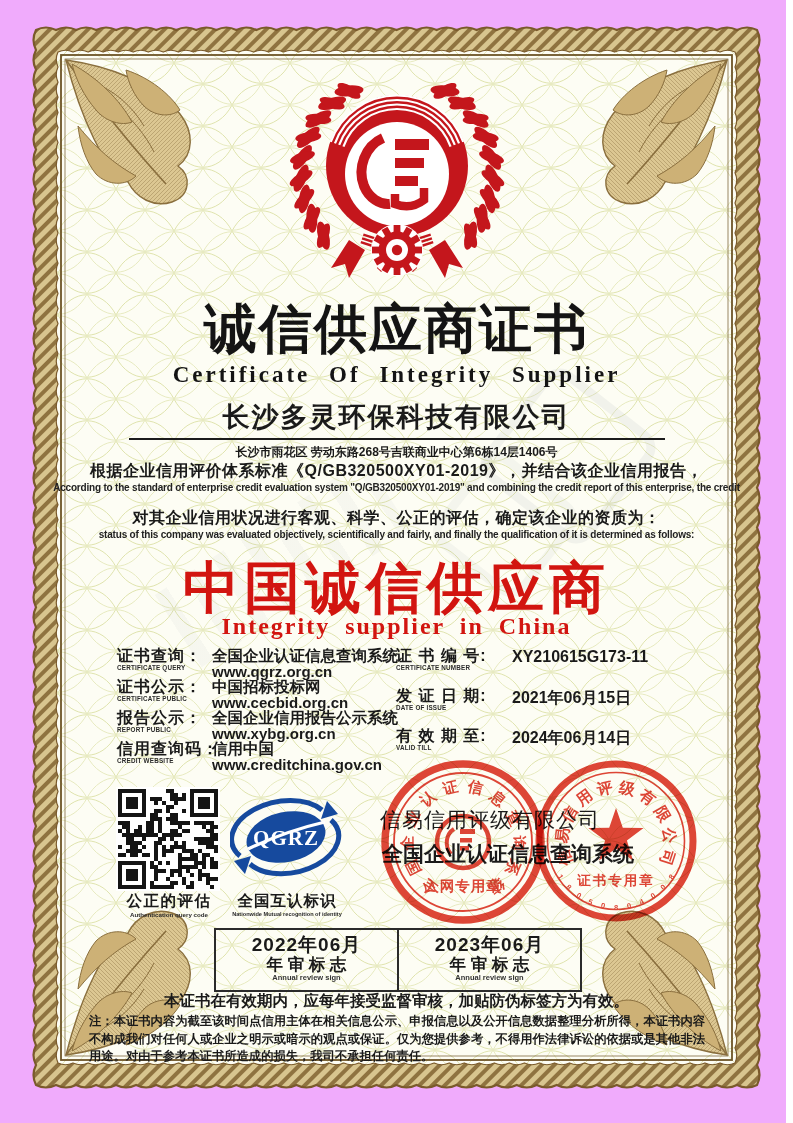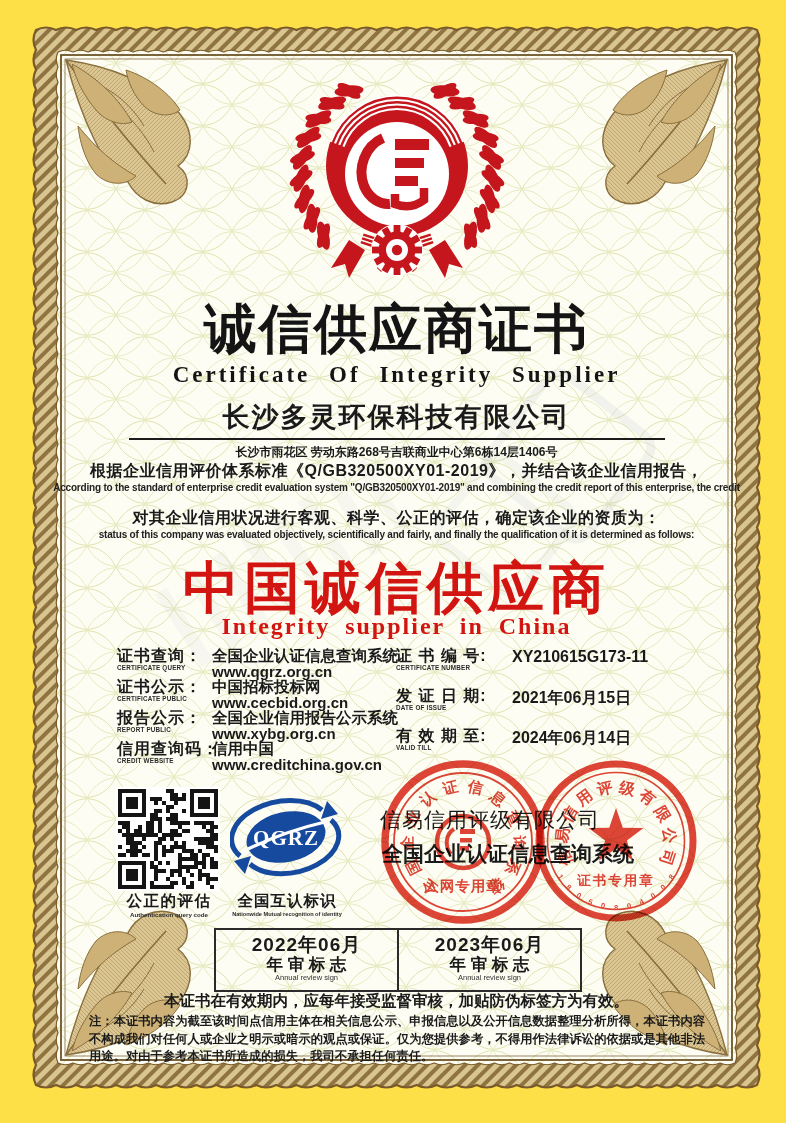--- a/index.html
+++ b/index.html
@@ -1,17 +1,17 @@
 <!DOCTYPE html>
 <html><head>
 <meta charset="utf-8">
 <title>诚信供应商证书</title>
 <style>
   html,body{margin:0;padding:0;background:#fff;}
-  .page{position:relative;width:786px;height:1123px;background:#fde047;overflow:hidden;
+  .page{position:relative;width:786px;height:1123px;background:#f0abfc;overflow:hidden;
         font-family:"Liberation Sans","DejaVu Sans",sans-serif;color:#1a1a1a;}
   .abs{position:absolute;}
   .ctr{left:0;width:793px;text-align:center;}
   svg{display:block;}
   
   .title-cn{top:294px;font-size:53px;font-weight:900;letter-spacing:2px;color:#141414;}
   .title-en{top:362px;font-family:"Liberation Serif","DejaVu Serif",serif;font-size:23px;font-weight:700;letter-spacing:3px;word-spacing:10px;color:#141414;}
   .company{top:399px;font-size:27px;font-weight:600;letter-spacing:2px;}
   .divider{top:438px;left:129px;width:536px;height:2px;background:#1c1c1c;}
   .address{top:444px;font-size:12px;font-weight:700;}
@@ -33,21 +33,21 @@
   .cap-en{font-size:6.2px;font-weight:700;color:#2a2a2a;}
   
   .issuer1{top:806px;left:380px;font-size:21px;font-weight:400;letter-spacing:1px;}
   .issuer2{top:840px;left:382px;font-size:21px;font-weight:600;}
   
   .annual{top:928px;left:214px;display:flex;}
   .abox{width:181px;height:56px;border:2px solid #2b2b2b;text-align:center;padding-top:4px;box-sizing:content-box;background:transparent;}
   .abox+.abox{margin-left:-2px;}
   .a-date{font-size:19px;font-weight:700;letter-spacing:1px;line-height:21px;}
   .a-cn{font-size:16.5px;font-weight:700;line-height:18px;}
-  .a-en{font-size:7.5px;font-weight:400;color:#333;line-height:9px;}
+  .a-en{font-size:7.5px;font-weight:700;color:#333;line-height:9px;}
   .notice{top:991px;font-size:15.5px;font-weight:700;}
   .note{top:1013px;left:89px;width:616px;font-size:12.3px;font-weight:700;line-height:17.5px;text-align:justify;}
   
   .wm{position:absolute;border:9px solid #9aa2aa;border-radius:20px;opacity:.12;z-index:1;}
   .wm1{left:500px;top:388px;width:118px;height:118px;transform:rotate(38deg);}
   .wm2{left:448px;top:468px;width:96px;height:96px;transform:rotate(38deg);opacity:.09;}
   .wm3{left:158px;top:520px;width:250px;height:86px;transform:rotate(-33deg);opacity:.06;border:none;
        background:repeating-linear-gradient(90deg,#8d959d 0 14px,transparent 14px 34px);}
   .z2{z-index:2;} 
   .sealsvg{z-index:3;mix-blend-mode:multiply;opacity:.94;}

